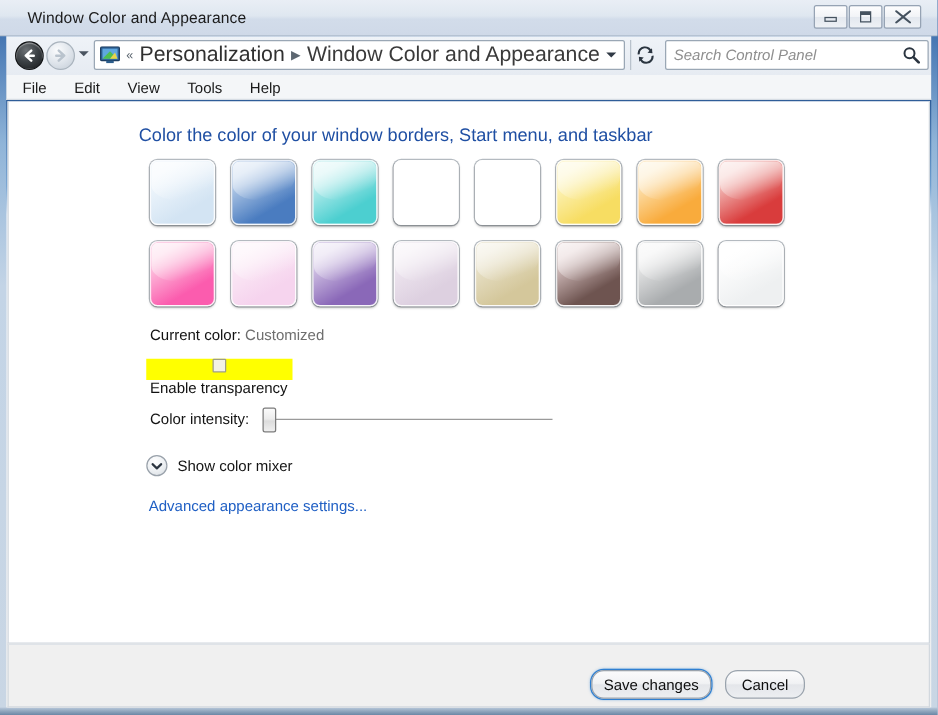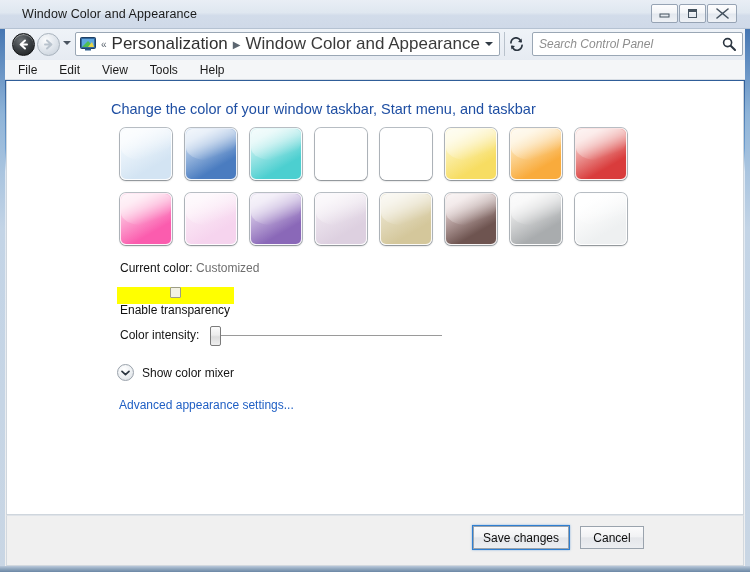--- a/index.html
+++ b/index.html
@@ -168,24 +168,24 @@
   #advanced-link {
     position:absolute; left:112px; top:317px; font-size:12px; color:#1f5fc4; white-space:nowrap;
   }
 
   
   #footer {
     position:absolute; left:6px; top:515px; width:738px; height:51px;
     background:#f0f0f0; border:1px solid #d2d8de; border-top:1px solid #dfe3e8;
   }
   .btn {
-    position:absolute; top:10px; height:23px;
+    position:absolute; top:20px; height:23px;
     font-size:12px; color:#0d0d0d;
     background: linear-gradient(180deg,#fbfbfc 0%,#f1f2f4 46%,#e4e6ea 52%,#eceef1 100%);
-    border:1px solid #9aa3ad; border-radius:0;
+    border:1px solid #9aa3ad; border-radius:10px;
     display:flex; align-items:center; justify-content:center;
   }
   #btn-save { left:466px; width:96px;
     box-shadow: 0 0 0 1px #2f7fd1, 0 0 2px 1px rgba(56,134,209,.55); }
   #btn-cancel { left:573px; width:64px; }
 </style>
 </head>
 <body>
 
 <div id="window">
@@ -264,21 +264,21 @@
   <div id="menubar">
     <span class="menu-item">File</span>
     <span class="menu-item">Edit</span>
     <span class="menu-item">View</span>
     <span class="menu-item">Tools</span>
     <span class="menu-item">Help</span>
   </div>
 
   <div id="content">
 
-    <div id="page-title">Change the color of your window taskbar, Start menu, and taskbar</div>
+    <div id="page-title">Color the color of your window borders, Start menu, and taskbar</div>
 
     <div id="swatch-grid">
         <div class="swatch" style="background: linear-gradient(150deg, rgb(242, 248, 253) 0%, rgb(242, 248, 253) 18%, rgb(211, 228, 243) 72%, rgb(211, 228, 243) 100%);"></div>
         <div class="swatch" style="background: linear-gradient(150deg, rgb(196, 215, 238) 0%, rgb(196, 215, 238) 18%, rgb(74, 124, 192) 72%, rgb(74, 124, 192) 100%);"></div>
         <div class="swatch" style="background: linear-gradient(150deg, rgb(205, 242, 242) 0%, rgb(205, 242, 242) 18%, rgb(76, 207, 208) 72%, rgb(76, 207, 208) 100%);"></div>
         <div class="swatch"></div>
         <div class="swatch"></div>
         <div class="swatch" style="background: linear-gradient(150deg, rgb(253, 246, 200) 0%, rgb(253, 246, 200) 18%, rgb(247, 221, 98) 72%, rgb(247, 221, 98) 100%);"></div>
         <div class="swatch" style="background: linear-gradient(150deg, rgb(253, 234, 194) 0%, rgb(253, 234, 194) 18%, rgb(249, 171, 60) 72%, rgb(249, 171, 60) 100%);"></div>
         <div class="swatch" style="background: linear-gradient(150deg, rgb(246, 205, 201) 0%, rgb(246, 205, 201) 18%, rgb(217, 60, 60) 72%, rgb(217, 60, 60) 100%);"></div>

